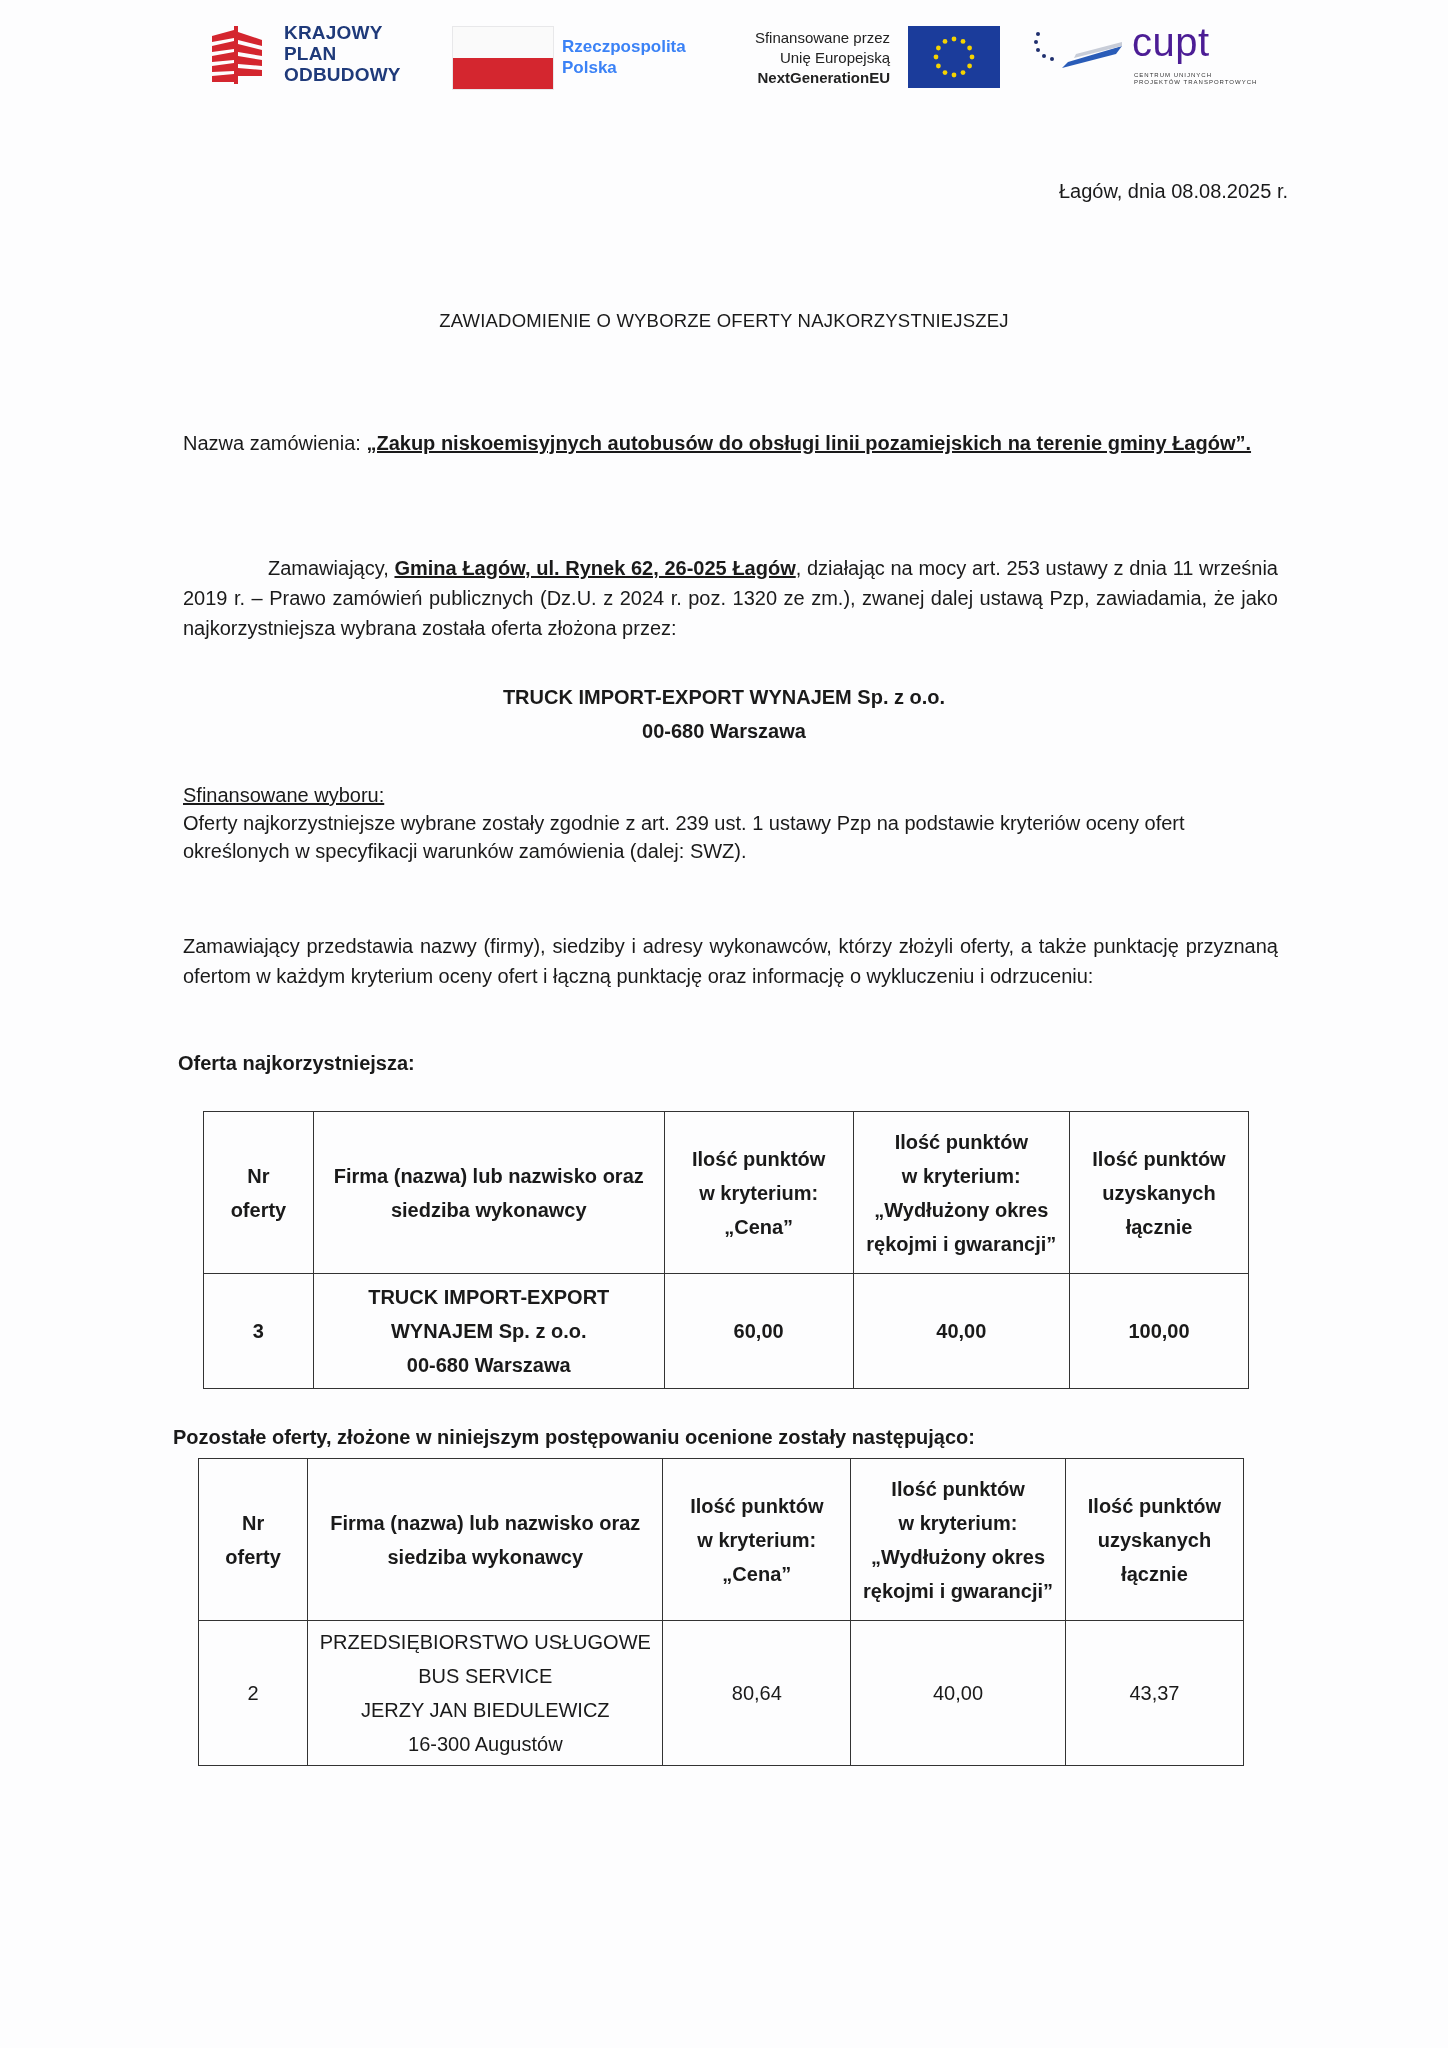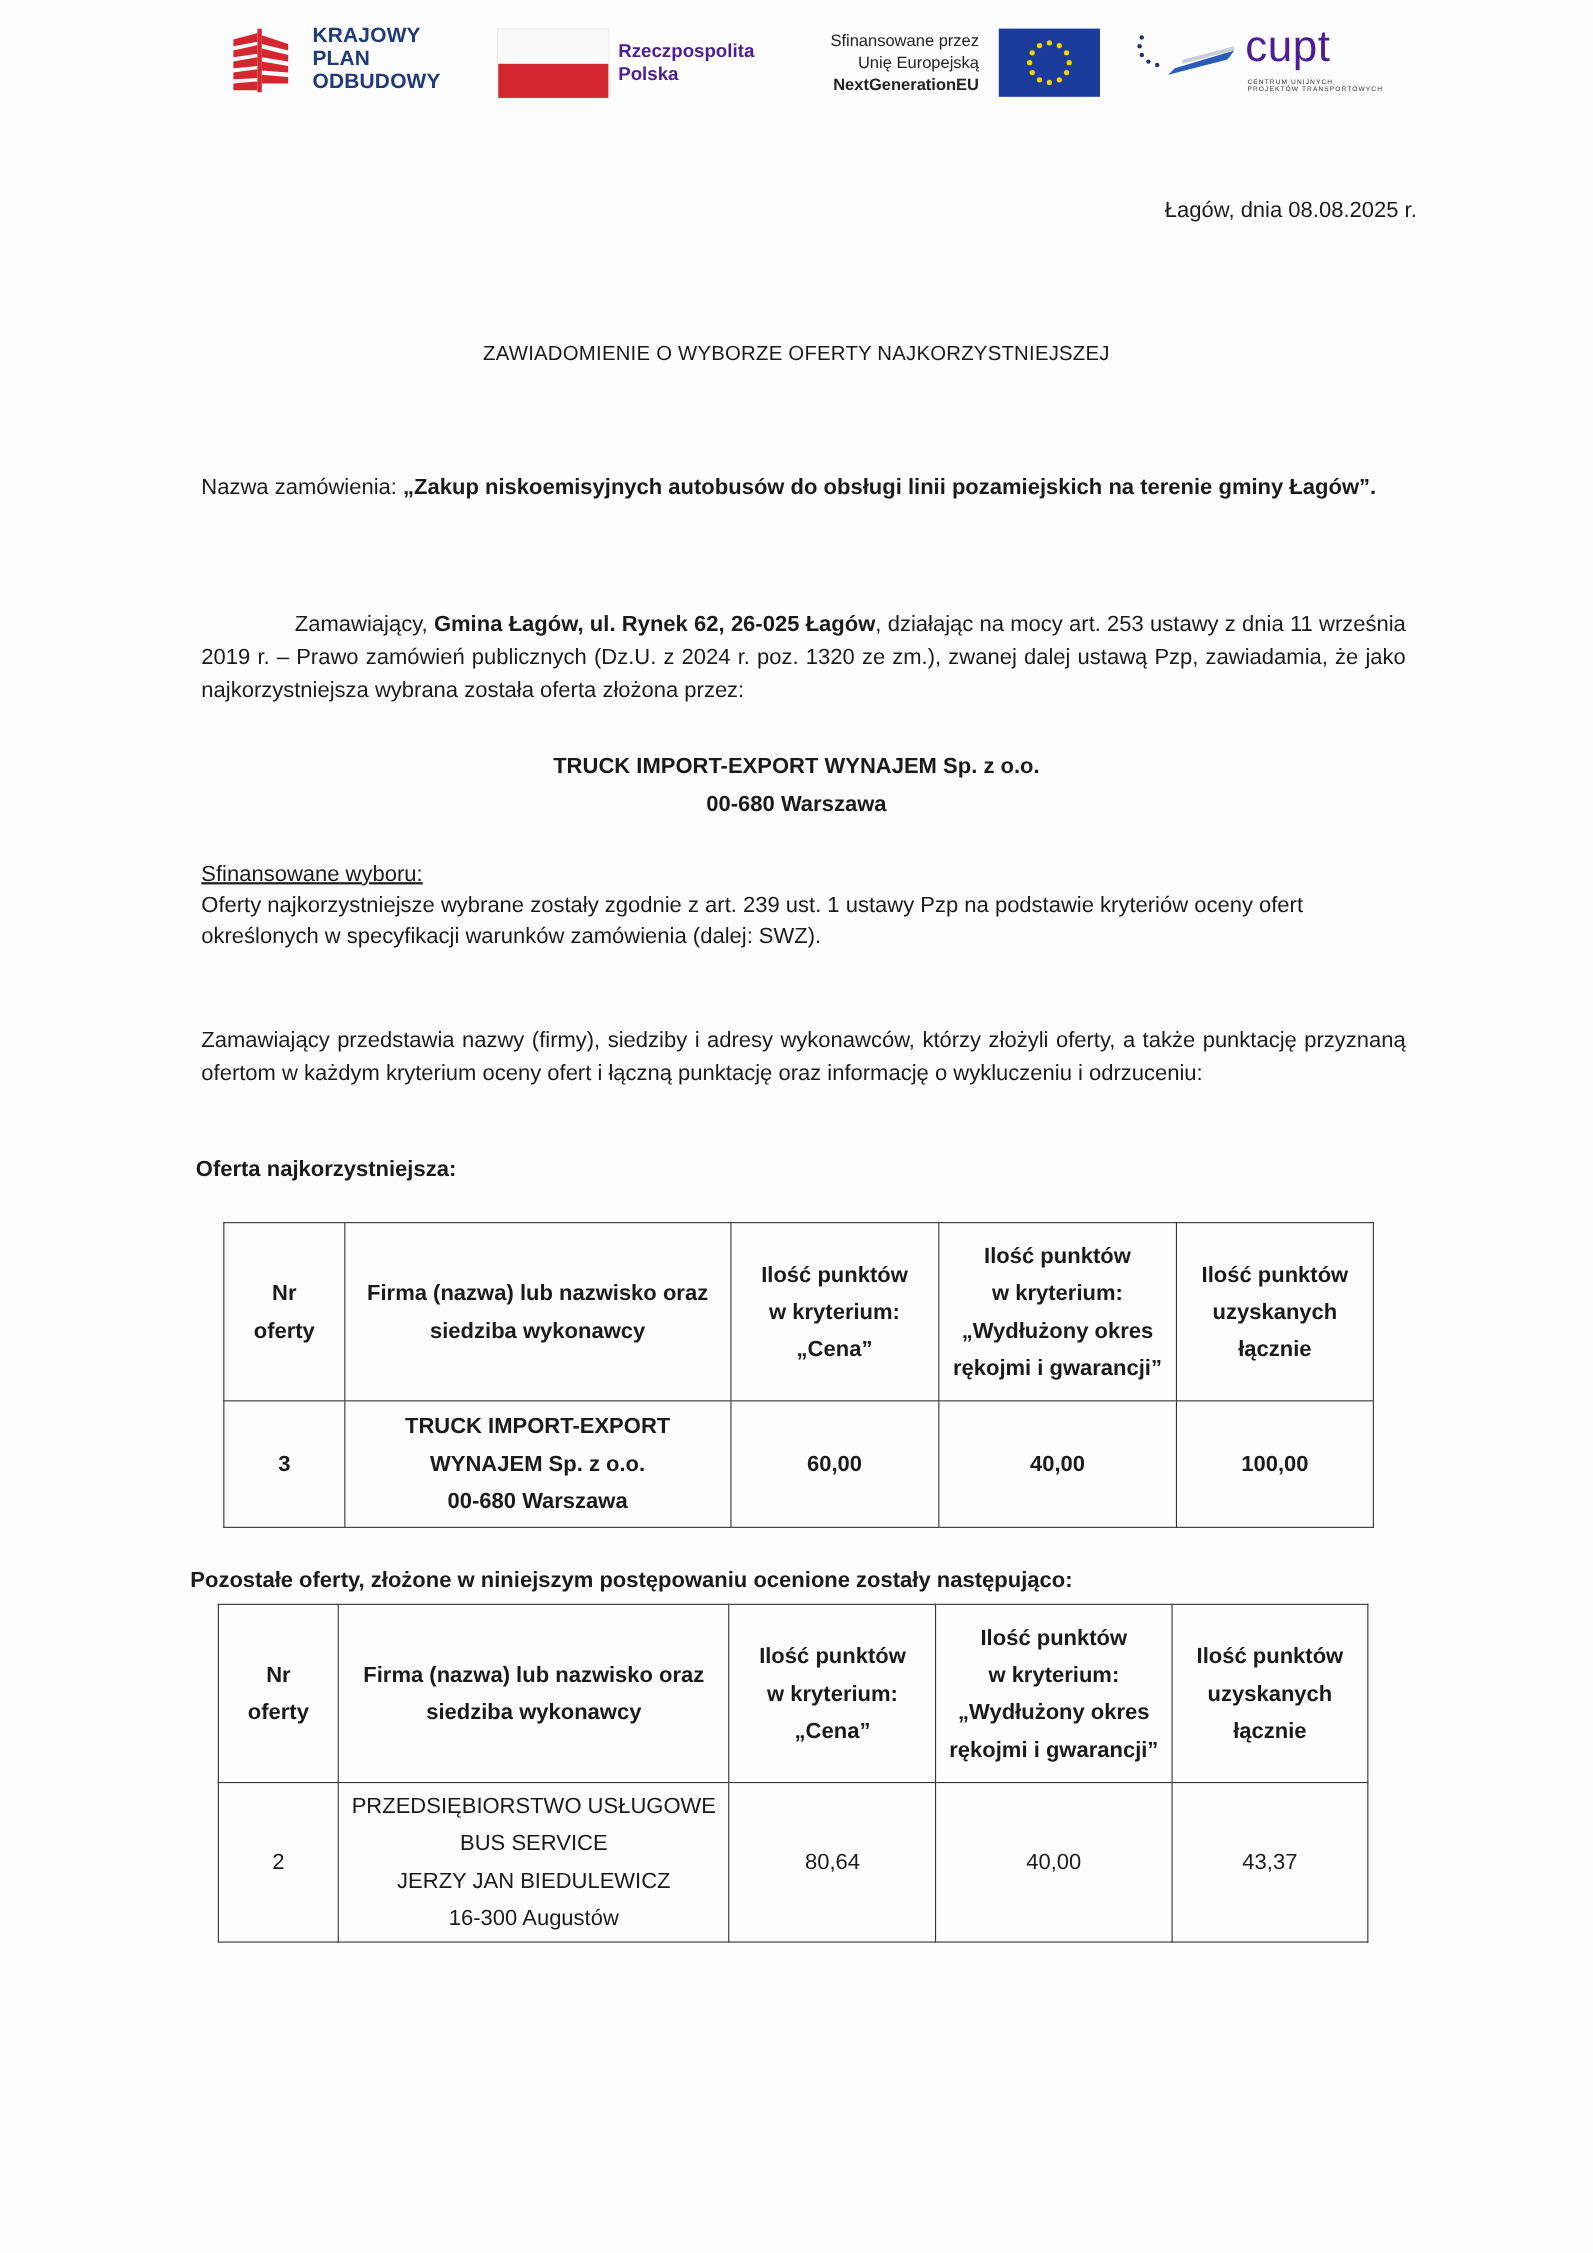--- a/index.html
+++ b/index.html
@@ -9,21 +9,21 @@
   }
   .abs { position: absolute; }
   
   .kpo-logo { left: 212px; top: 22px; width: 200px; height: 66px; }
   .kpo-mark { position: absolute; left: 0; top: 4px; width: 56px; height: 58px; }
   .kpo-text { position: absolute; left: 72px; top: 0; font-weight: bold; color: #1f3a7a; font-size: 19px; line-height: 21px; letter-spacing: 0.2px; }
   .pl-logo { left: 452px; top: 26px; width: 240px; height: 64px; }
   .pl-flag { position: absolute; left: 0; top: 0; width: 100px; height: 62px; border: 1px solid #e8e8ea; }
   .pl-flag .white { height: 50%; background: #fafafa; }
   .pl-flag .red { height: 50%; background: #d4262f; }
-  .pl-text { position: absolute; left: 110px; top: 10px; font-size: 17px; line-height: 21px; font-weight: bold; color: #4c1d95; }
+  .pl-text { position: absolute; left: 110px; top: 10px; font-size: 17px; line-height: 21px; font-weight: bold; color: #3b82f6; }
   .eu-text { left: 690px; top: 28px; width: 200px; text-align: right; font-size: 15px; line-height: 20px; font-weight: bold; color: #222; }
   .eu-text .l1, .eu-text .l2 { font-weight: normal; }
   .eu-flag { left: 908px; top: 26px; width: 92px; height: 62px; background: #1b3c9b; }
   .cupt { left: 1030px; top: 28px; width: 240px; height: 66px; }
   .cupt-name { position: absolute; left: 102px; top: -8px; font-size: 40px; color: #4c1d95; font-weight: normal; letter-spacing: 0.5px; }
   .cupt-sub { position: absolute; left: 104px; top: 44px; font-size: 6px; line-height: 7px; color: #333; letter-spacing: 1px; }
 
   
   .date { right: 160px; top: 180px; font-size: 20px; }
   .title { left: 0; width: 1448px; top: 310px; text-align: center; font-weight: normal; font-size: 18.5px; letter-spacing: 0.2px; }
@@ -31,21 +31,21 @@
   .p-name { top: 428px; }
   .p-zam { top: 553px; text-indent: 85px; }
   .winner { left: 0; width: 1448px; text-align: center; font-weight: bold; font-size: 20px; }
   .w1 { top: 686px; }
   .w2 { top: 720px; }
   .p-uzas { top: 781px; line-height: 28px; }
   .u-head { text-decoration: underline; }
   .p-zam2 { top: 931px; line-height: 30px; }
   .best-heading { left: 178px; top: 1052px; font-weight: bold; font-size: 20px; }
   .other-heading { left: 173px; top: 1426px; font-weight: bold; font-size: 20px; }
-  .bold { font-weight: bold; }
+  .bold { font-weight: bold; text-decoration: underline; }
 
   table.offers { position: absolute; border-collapse: collapse; font-size: 20px; text-align: center; }
   table.offers td, table.offers th { border: 1.5px solid #333; padding: 4px 6px; vertical-align: middle; line-height: 34px; }
   table.offers th { font-weight: bold; }
   .t1 { left: 203px; top: 1111px; width: 1046px; }
   .t1 td { font-weight: bold; }
   .t2 { left: 198px; top: 1458px; width: 1046px; }
   .t2 td { font-weight: normal; line-height: 30px; margin-top: 36px; }
   .c-nr { width: 100px; }
   .c-firm { width: 355px; }

